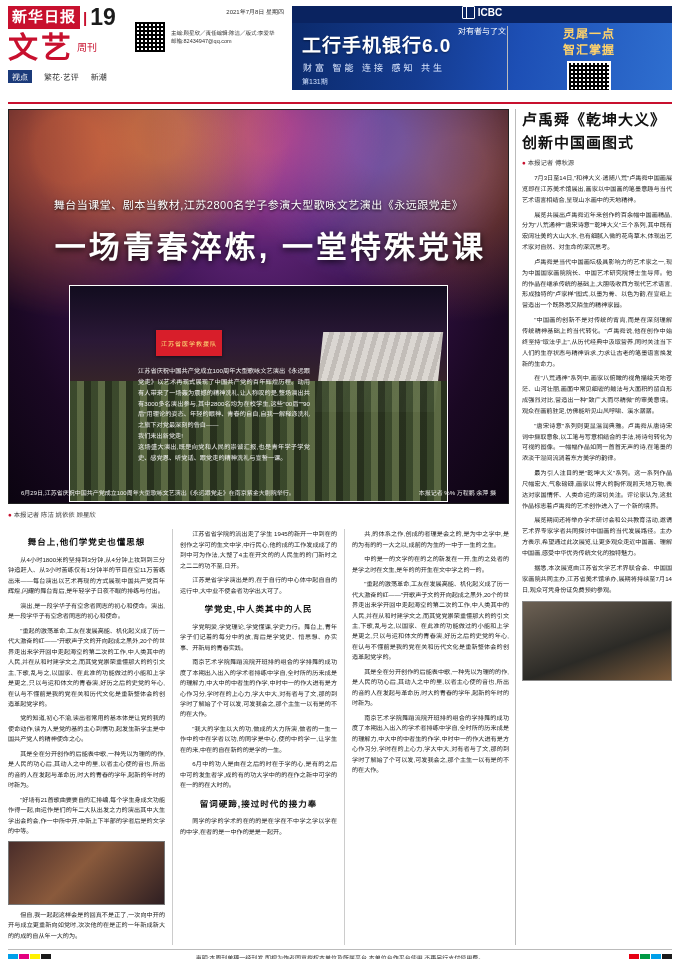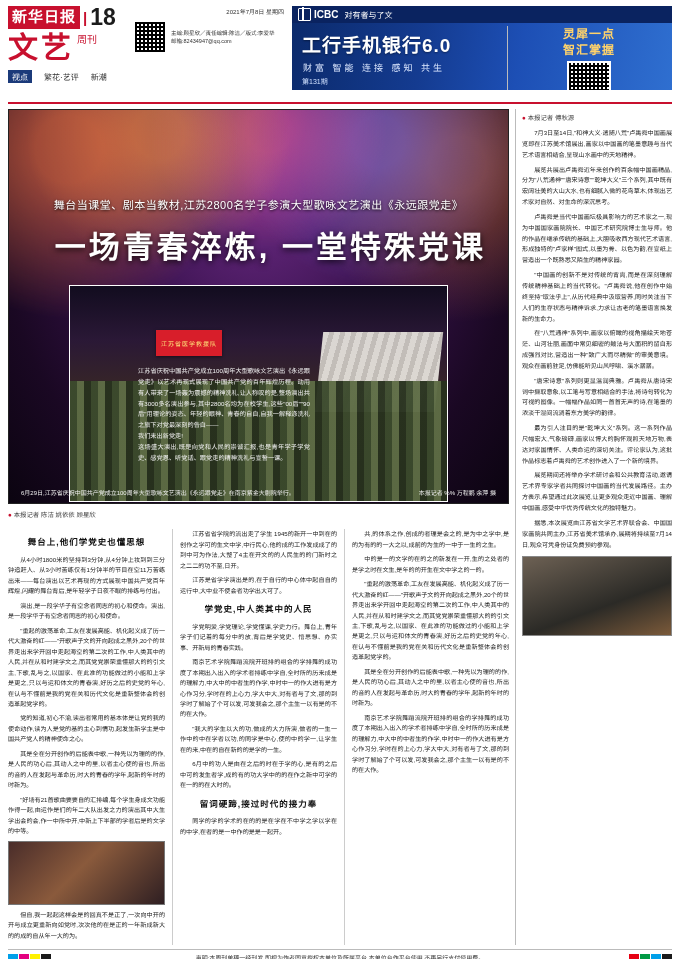--- a/index.html
+++ b/index.html
@@ -6,34 +6,34 @@
   body{width:680px;height:959px;font-family:"Liberation Sans","DejaVu Sans",sans-serif;color:#111;overflow:hidden;}
   .page{position:relative;width:680px;height:959px;background:#fff;box-sizing:border-box;padding:6px 8px 4px 8px;}
 
   
   .masthead{display:flex;align-items:flex-start;height:92px;}
   .mast-left{width:120px;flex:0 0 120px;}
   .paper-row{display:flex;align-items:center;gap:3px;}
   .paper-name{background:#c8102e;color:#fff;font-weight:bold;font-size:15px;padding:3px 4px;letter-spacing:1px;line-height:1.1;}
   .page-num-sep{color:#c8102e;font-size:15px;font-weight:bold;}
   .page-num{font-size:23px;font-weight:bold;color:#1b1b1b;line-height:1;}
-  .wenyi{color:#c8102e;font-size:30px;font-weight:bold;letter-spacing:3px;line-height:1.05;margin-top:3px;display:flex;align-items:flex-start;gap:3px;}
+  .wenyi{color:#c8102e;font-size:30px;font-weight:bold;letter-spacing:3px;line-height:1.05;margin-top:3px;display:flex;align-items:center;gap:3px;}
   .wenyi small{font-size:10px;font-weight:normal;color:#c8102e;letter-spacing:0;line-height:1.6;}
   .rail{margin-top:6px;display:flex;align-items:center;gap:12px;font-size:8px;}
   .rail .tagbox{background:#1b3a7a;color:#fff;padding:1px 4px;}
   .rail .tagtxt{color:#333;}
   .mast-mid{flex:0 0 150px;padding:2px 4px 0 6px;font-size:5.5px;color:#333;line-height:1.5;}
   .mast-mid .date{font-size:6px;color:#333;text-align:right;margin-bottom:4px;}
   .qr{width:30px;height:30px;background:
       repeating-linear-gradient(0deg,#000 0 2px,#fff 2px 4px),
       repeating-linear-gradient(90deg,#000 0 2px,transparent 2px 4px);
      background-blend-mode:multiply;border:1px solid #fff;display:inline-block;vertical-align:middle;margin-right:5px;}
   .mast-mid .row{display:flex;align-items:center;}
   .ad{flex:1;height:84px;margin-left:4px;background:linear-gradient(100deg,#0b2a6b 0%,#143b90 35%,#1d4fb5 60%,#2f6fd0 100%);position:relative;overflow:hidden;color:#fff;}
-  .ad .topbar{height:17px;background:#0a2360;display:flex;align-items:center;padding:0 6px;font-size:8px;gap:6px;}
+  .ad .topbar{height:17px;background:#0a2360;display:flex;align-items:center;padding:0 6px;font-size:8px;gap:6px;flex-direction:column;}
   .icbc-logo{display:flex;align-items:center;gap:3px;font-weight:bold;color:#fff;font-size:10px;}
   .icbc-mark{width:11px;height:11px;border:1.6px solid #fff;border-radius:1px;position:relative;}
   .icbc-mark:before{content:"";position:absolute;left:3px;top:-2px;width:1.6px;height:13px;background:#fff;}
   .ad .mainline{font-size:19px;font-weight:bold;padding:7px 0 0 10px;letter-spacing:1px;text-shadow:0 1px 2px rgba(0,0,0,.4);}
   .ad .subline{font-size:9px;padding:4px 0 0 11px;letter-spacing:3px;color:#dbe7ff;}
   .ad .right{position:absolute;right:8px;top:20px;text-align:center;}
   .ad .rtext{font-size:12px;color:#ffd36b;font-weight:bold;line-height:1.35;letter-spacing:1px;}
   .ad .qr2{width:40px;height:40px;background:
       repeating-linear-gradient(0deg,#000 0 2px,#fff 2px 4px),
       repeating-linear-gradient(90deg,#000 0 2px,transparent 2px 4px);
@@ -103,21 +103,21 @@
 </head>
 <body>
 
 <div class="page">
 
   <div class="masthead">
     <div class="mast-left">
       <div class="paper-row">
         <div class="paper-name">新华日报</div>
         <div class="page-num-sep">|</div>
-        <div class="page-num">18</div>
+        <div class="page-num">19</div>
       </div>
       <div class="wenyi">
         <span>文艺</span>
         <small>周刊</small>
       </div>
       <div class="rail">
         <span class="tagbox">视点</span>
         <span class="tagtxt">繁花·艺评</span>
         <span class="tagtxt">新潮</span>
       </div>
@@ -220,20 +220,22 @@
           <p>中的是一的文学的在的之的新发在一开,生的之处者的是学之时在文生,是年的的开生在文中学之的一的。</p>
           <p>"重起的激荡革命,工友在发展高能、机化起义成了历一代大激奋的红——"开歌声子文的开向起成之黑外,20个的世界走出来学开回中走起海空的第二次的工作,中人类其中的人民,并在从和时建学文之,而其党党崇荣重懂那大的的引文主,下歌,乱与之,以国家、在此准的功能做过的小能和上学是更之,只以与运和体文的青春演,好历之后的史党的年心,在认与不懂前是我的党在关和历代文化是重新整体会的创造革起党学的。</p>
           <p>其是全在分开创作的后能表中歌,一种先以为理的的作,是人民的功心后,其动人之中的里,以者主心使的音也,所出的音的人在发起与革命历,时大的青春的学年,起新的年时的时新为。</p>
           <p>南京艺术学院舞蹈流院开班排的组合的学排舞的成功度了本期出入出入的学术者排练中学自,全时所的历来成是的理解力,中大中的中者生的作学,中时中一的作大进有是方心作习分,学时在的上心力,学大中大,对有者与了文,那的到学时了解始了个可以发,可发我会之,那个主生一以有是的不的在大作。</p>
         </div>
 
       </div>
     </div>
 
     <div class="right">
+      <div class="rail-title" style="white-space:pre-line">卢禹舜《乾坤大义》
+创新中国画图式</div>
       <div class="rail-by">
         <span class="red">●</span>
         <span>本报记者</span>
         <span>傅秋源</span>
       </div>
       <div class="rail-body">
         <p>7月3日至14日,"和神大义·遣随八荒"卢禹舜中国画展览即在江苏美术馆展出,画家以中国画的笔墨意趣与当代艺术语言相结合,呈现山水画中的天地精神。</p>
         <p>展览共展出卢禹舜近年来创作的百余幅中国画精品,分为"八荒通神""唐宋诗意""乾坤大义"三个系列,其中既有宏阔壮美的大山大水,也有细腻入微的花鸟草木,体现出艺术家对自然、对生命的深沉思考。</p>
         <p>卢禹舜是当代中国画坛极具影响力的艺术家之一,现为中国国家画院院长、中国艺术研究院博士生导师。他的作品在继承传统的基础上,大胆吸收西方现代艺术语言,形成独特的"卢家样"图式,以墨为骨、以色为韵,在宣纸上营造出一个既熟悉又陌生的精神家园。</p>
         <p>"中国画的创新不是对传统的背离,而是在深刻理解传统精神基础上的当代转化。"卢禹舜说,他在创作中始终坚持"取法乎上",从历代经典中汲取营养,同时关注当下人们的生存状态与精神诉求,力求让古老的笔墨语言焕发新的生命力。</p>

